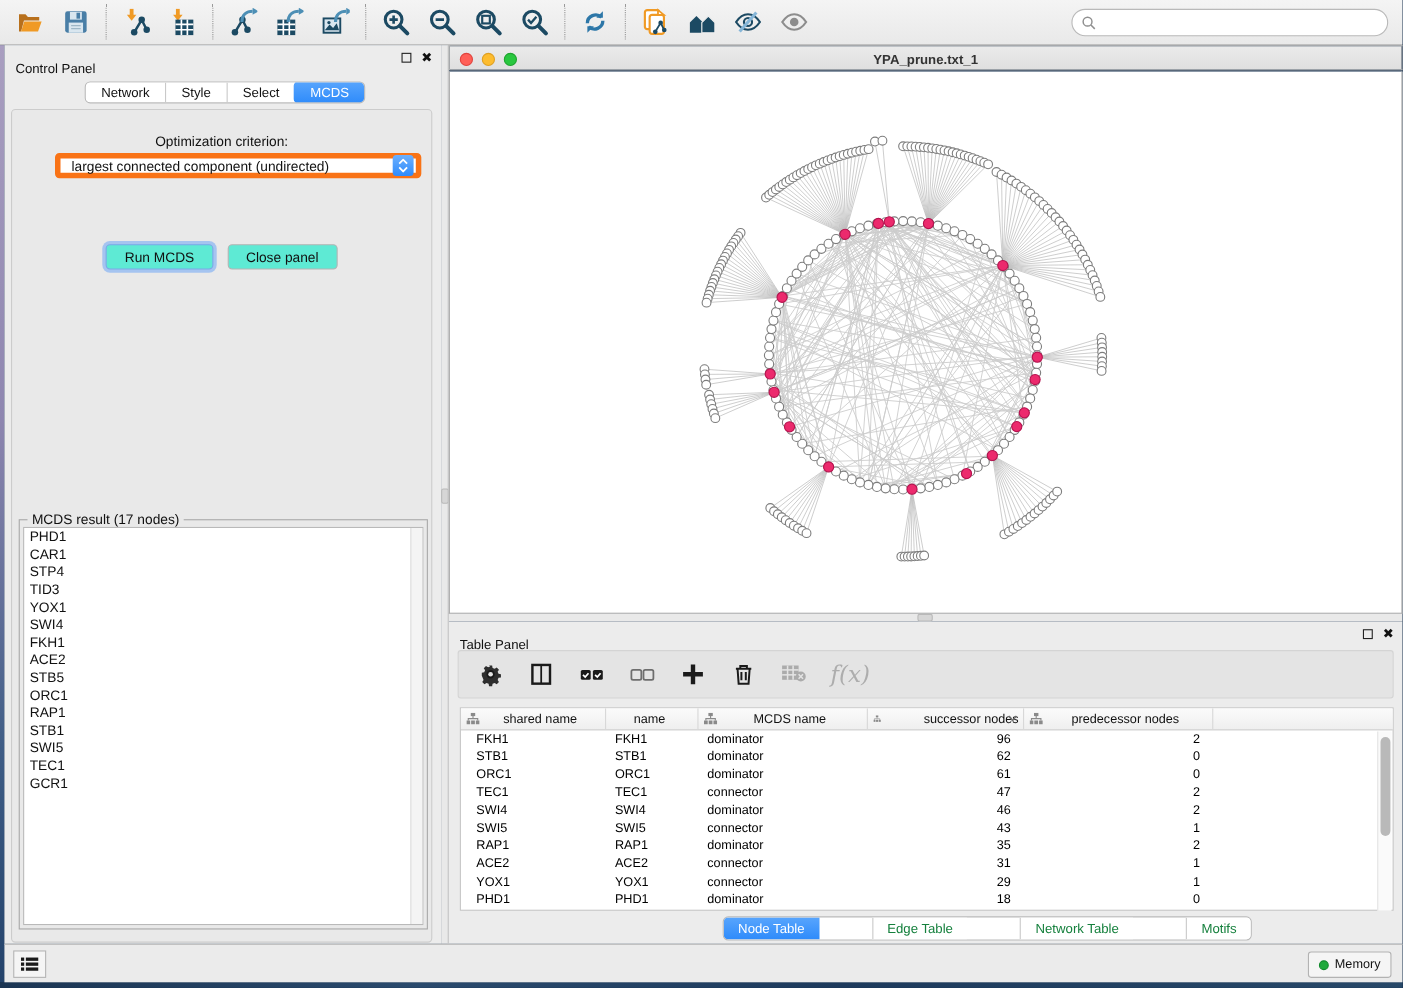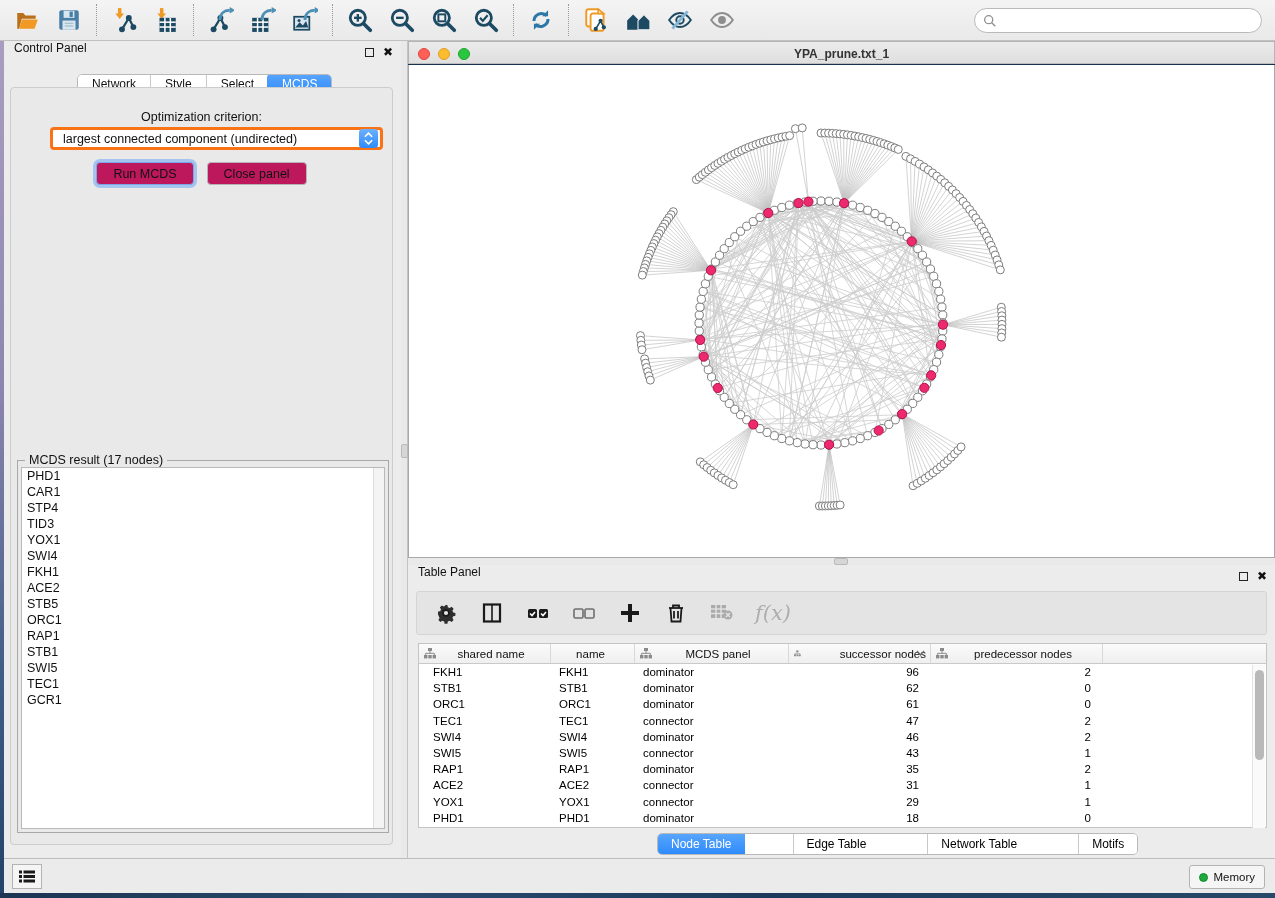--- a/index.html
+++ b/index.html
@@ -21,45 +21,45 @@
   .tb-sep { width:0; height:32px; border-left:1px dotted #9a9a9a; }
   .tbtn { width:30px; height:30px; display:flex; align-items:center; justify-content:center; cursor:default; }
   .tbtn svg { width:26px; height:26px; }
   .search-wrap { position:absolute; right:13px; top:8px; width:288px; height:25px;
     background:#fff; border:1px solid #b9b9b9; border-radius:13px; display:flex; align-items:center; padding-left:8px; }
   .search-wrap svg { width:14px; height:14px; margin-right:5px; }
   .search-input { border:none; outline:none; flex:1; height:20px; font-size:12px; background:transparent; }
 
   
   .control-panel { position:absolute; left:4px; top:41px; width:397px; height:817px; background:#ececec; }
-  .panel-titlebar { position:absolute; left:0; top:0; width:100%; height:28px; display:flex; align-items:flex-start; }
+  .panel-titlebar { position:absolute; left:0; top:0; width:100%; height:28px; display:flex; align-items:flex-end; }
   .panel-title { font-size:12px; color:#111; padding-left:10px; }
   .panel-wincontrols { position:absolute; right:8px; top:7px; display:flex; gap:9px; align-items:center; }
   .float-glyph { width:9px; height:9px; border:1.6px solid #222; display:inline-block; }
   .close-glyph { font-size:12px; font-weight:bold; color:#111; line-height:9px; }
 
   .cp-tabs { position:absolute; left:73px; top:33px; height:20px; display:flex;
     border:1px solid #b9b9b9; border-radius:5px; background:#fff; overflow:hidden; }
   .cp-tab { padding:0 14px; font-size:12px; color:#111; display:flex; align-items:center;
     border-left:1px solid #c9c9c9; background:#fff; }
   .cp-tab:first-child { border-left:none; }
   .cp-tab.selected { background:linear-gradient(#58a5fd,#2e8bfb); color:#fff; border-left:none; border-radius:4px; margin:-1px; padding:0 15px; }
 
-  .cp-body { position:absolute; left:6px; top:46px; width:383px; height:758px;
+  .cp-body { position:absolute; left:6px; top:58px; width:383px; height:758px;
     background:#e9e9e9; border:1px solid #cccccc; border-radius:4px; }
   .opt-label { position:absolute; left:0; top:22px; width:100%; text-align:center; font-size:12.5px; color:#111; }
   .opt-select { position:absolute; left:39px; top:39px; width:333px; height:23px; background:#fff;
-    border:3px solid #f97316; border-radius:4px; display:flex; align-items:center; }
+    border:5px solid #f97316; border-radius:4px; display:flex; align-items:center; }
   .opt-select-label { flex:1; font-size:12.5px; padding-left:10px; color:#111; white-space:nowrap; }
   .opt-stepper { width:19px; height:19px; margin-right:2px; border-radius:3.5px;
     background:linear-gradient(#6cb0fe,#2f8bfb); display:flex; flex-direction:column; align-items:center; justify-content:center; gap:1px; }
   .opt-stepper svg { width:9px; height:6px; }
   .cp-buttons { position:absolute; left:0; top:74px; width:100%; display:flex; justify-content:center; gap:13px; }
-  .cp-btn { height:23px; background:#be185d; border:1px solid #b4b4b4; border-radius:4px;
-    font-size:12.5px; color:#111; padding:0 16px; display:flex; align-items:center; }
+  .cp-btn { height:23px; background:#5eead4; border:1px solid #b4b4b4; border-radius:4px;
+    font-size:12.5px; color:#111; padding:0 16px; display:flex; align-items:center;margin-top:48px; }
   .cp-btn.focused { border:1px solid #7aa8e8; box-shadow:0 0 0 3px rgba(110,165,245,.55); }
 
   .mcds-group { position:absolute; left:6px; top:372px; width:372px; height:373px;
     border:1px solid #a8a8a8; }
   .mcds-legend { position:absolute; left:7px; top:-8px; background:#e9e9e9; padding:0 4px; font-size:12.5px; color:#111; }
   .mcds-list { position:absolute; left:3px; top:6px; right:3px; bottom:3px; background:#fff;
     border:1px solid #b9b9b9; overflow:hidden; }
   .mcds-scroll { position:absolute; right:0; top:0; width:11px; height:100%; background:#f4f4f4; border-left:1px solid #ddd; }
   .mcds-item { font-size:12.5px; color:#111; line-height:16px; padding-left:5px; }
 
@@ -97,21 +97,21 @@
   .th .sort-ch { position:absolute; right:5px; top:6px; }
   .tbl-body { position:relative; }
   .tr { display:flex; height:16.2px; align-items:center; }
   .td { font-size:11.5px; color:#000; white-space:nowrap; overflow:hidden; }
   .td.num { text-align:right; }
   .tbl-vscroll { position:absolute; right:1px; top:21px; width:13px; height:163px; background:#fafafa; border-left:1px solid #e3e3e3; }
   .tbl-vscroll .thumb { position:absolute; left:2px; top:5px; width:9px; height:90px; background:#b9b9b9; border-radius:5px; }
 
   .tp-tabs { position:absolute; left:249px; top:268px; height:22px; display:flex;
     background:#fff; border:1px solid #b9b9b9; border-radius:5px; overflow:hidden;gap:48px; }
-  .tp-tab { padding:0 13px; display:flex; align-items:center; font-size:12px; color:#000000; border-left:1px solid #c9c9c9; background:#fff; }
+  .tp-tab { padding:0 13px; display:flex; align-items:center; font-size:12px; color:#15803d; border-left:1px solid #c9c9c9; background:#fff; }
   .tp-tab:first-child { border-left:none; }
   .tp-tab.selected { background:linear-gradient(#58a5fd,#2e8bfb); color:#fff; border-left:none; }
 
   
   .statusbar { position:absolute; left:4px; top:858px; width:1271px; height:35px;
     background:#ebebeb; border-top:1px solid #bdbdbd; }
   .menu-btn { position:absolute; left:8px; top:5px; width:30px; height:25px; background:#f5f5f5;
     border:1px solid #b3b3b3; display:flex; align-items:center; justify-content:center; }
   .memory-btn { position:absolute; right:10px; top:6px; height:24px; background:#f5f5f5;
     border:1px solid #b3b3b3; border-radius:3px; display:flex; align-items:center; gap:5px; padding:0 9px; }
@@ -1150,21 +1150,21 @@
           <div class="th" style="width: 154px;">
             <svg class="tree-ic" width="12" height="11" viewBox="0 0 12 11">
               <g fill="#8a8a8a">
                 <rect x="4" y="0" width="4" height="3"></rect>
                 <rect x="0" y="7" width="3.4" height="3.4"></rect>
                 <rect x="4.3" y="7" width="3.4" height="3.4"></rect>
                 <rect x="8.6" y="7" width="3.4" height="3.4"></rect>
               </g>
               <path d="M6 3v2M1.7 7V5.3h8.6V7" stroke="#8a8a8a" fill="none" stroke-width="1"></path>
             </svg>
-            <span class="th-label">MCDS panel</span>
+            <span class="th-label">MCDS name</span>
           </div>
           <div class="th" style="width: 142px; gap: 39px;">
             <svg class="tree-ic" width="12" height="11" viewBox="0 0 12 11">
               <g fill="#8a8a8a">
                 <rect x="4" y="0" width="4" height="3"></rect>
                 <rect x="0" y="7" width="3.4" height="3.4"></rect>
                 <rect x="4.3" y="7" width="3.4" height="3.4"></rect>
                 <rect x="8.6" y="7" width="3.4" height="3.4"></rect>
               </g>
               <path d="M6 3v2M1.7 7V5.3h8.6V7" stroke="#8a8a8a" fill="none" stroke-width="1"></path>

